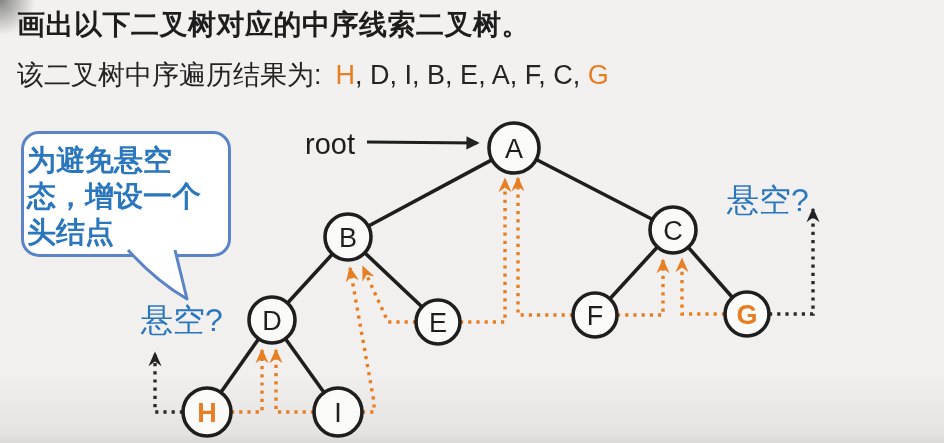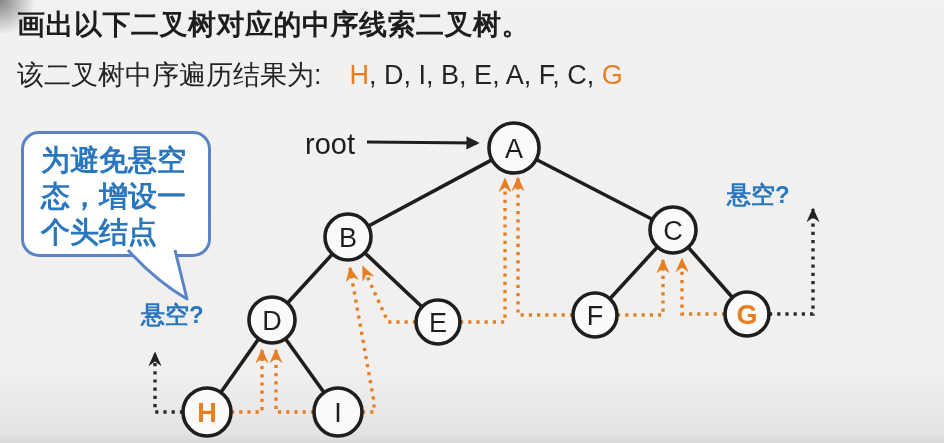--- a/index.html
+++ b/index.html
@@ -13,43 +13,43 @@
     background:radial-gradient(circle at 0 0, rgba(45,45,45,.55), rgba(45,45,45,0) 62%);
   }
   .title{
     position:absolute;left:17px;top:6px;
     font-size:28px;font-weight:600;color:#1d1d1d;letter-spacing:.5px;white-space:nowrap;
   }
   .traversal{
     position:absolute;left:17px;top:57px;
     font-size:27px;font-weight:500;color:#242424;white-space:nowrap;
   }
-  .traversal .label{margin-right:28px;}
+  .traversal .label{margin-right:14px;}
   .traversal .hl{color:var(--orange);}
   svg.tree{position:absolute;left:0;top:0;z-index:1;}
   .edge{stroke:#1e1e1e;stroke-width:3.6;fill:none;}
   .thread{stroke:var(--orange);stroke-width:3.4;fill:none;stroke-dasharray:3.2 5;}
   .dangle{stroke:#2a2a2a;stroke-width:3.4;fill:none;stroke-dasharray:3.2 5;}
   .m-orange{fill:var(--orange);}
   .m-black{fill:#222;}
   .node-circle{fill:#fafaf9;stroke:#1e1e1e;stroke-width:3.6;}
   .node-label{font-size:27px;fill:#1e1e1e;font-weight:500;text-anchor:middle;}
   .node-label.hl{fill:var(--orange);font-weight:700;}
   .root-label{font-size:29px;fill:#1d1d1d;}
   .root-arrow{stroke:#1e1e1e;stroke-width:3;}
   .callout{
-    position:absolute;left:21px;top:131px;width:190px;height:126px;z-index:2;
+    position:absolute;left:21px;top:131px;width:210px;height:126px;z-index:2;
     box-sizing:border-box;background:#ffffff;border:3px solid var(--bubble);border-radius:18px;
-    padding:8px 17px;font-size:29px;line-height:36px;font-weight:700;color:var(--blue);
+    padding:8px 3px;font-size:29px;line-height:36px;font-weight:700;color:var(--blue);
     letter-spacing:0;
   }
   svg.callout-tail{position:absolute;left:98px;top:249px;z-index:3;}
   .tail-path{fill:#ffffff;stroke:var(--bubble);stroke-width:3;stroke-linejoin:round;}
   .dangle-label{
-    position:absolute;z-index:2;font-size:24px;font-weight:700;color:var(--blue);white-space:nowrap;
+    position:absolute;z-index:2;font-size:32px;font-weight:400;color:var(--blue);white-space:nowrap;
   }
   .dangle-label.left{left:141px;top:299px;}
   .dangle-label.right{left:727px;top:179px;}
   .watermark{
     position:absolute;left:722px;top:412px;z-index:2;
     font-size:17.5px;color:#a6a6a6;letter-spacing:.5px;text-shadow:1px 1px 1px #ffffff;
   }
 </style>
 </head>
 <body>

